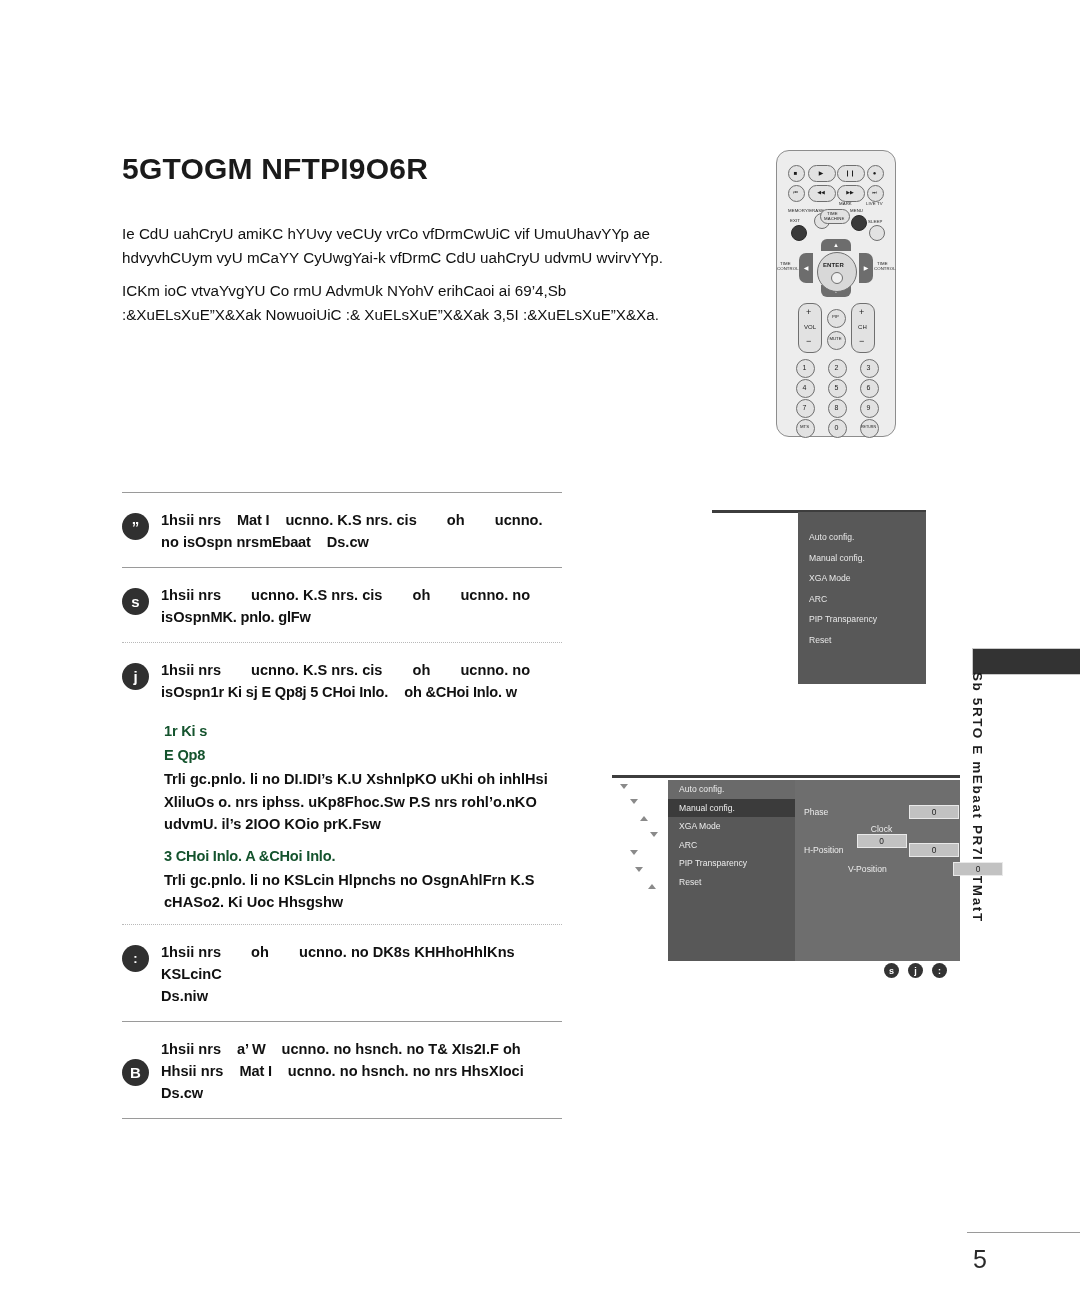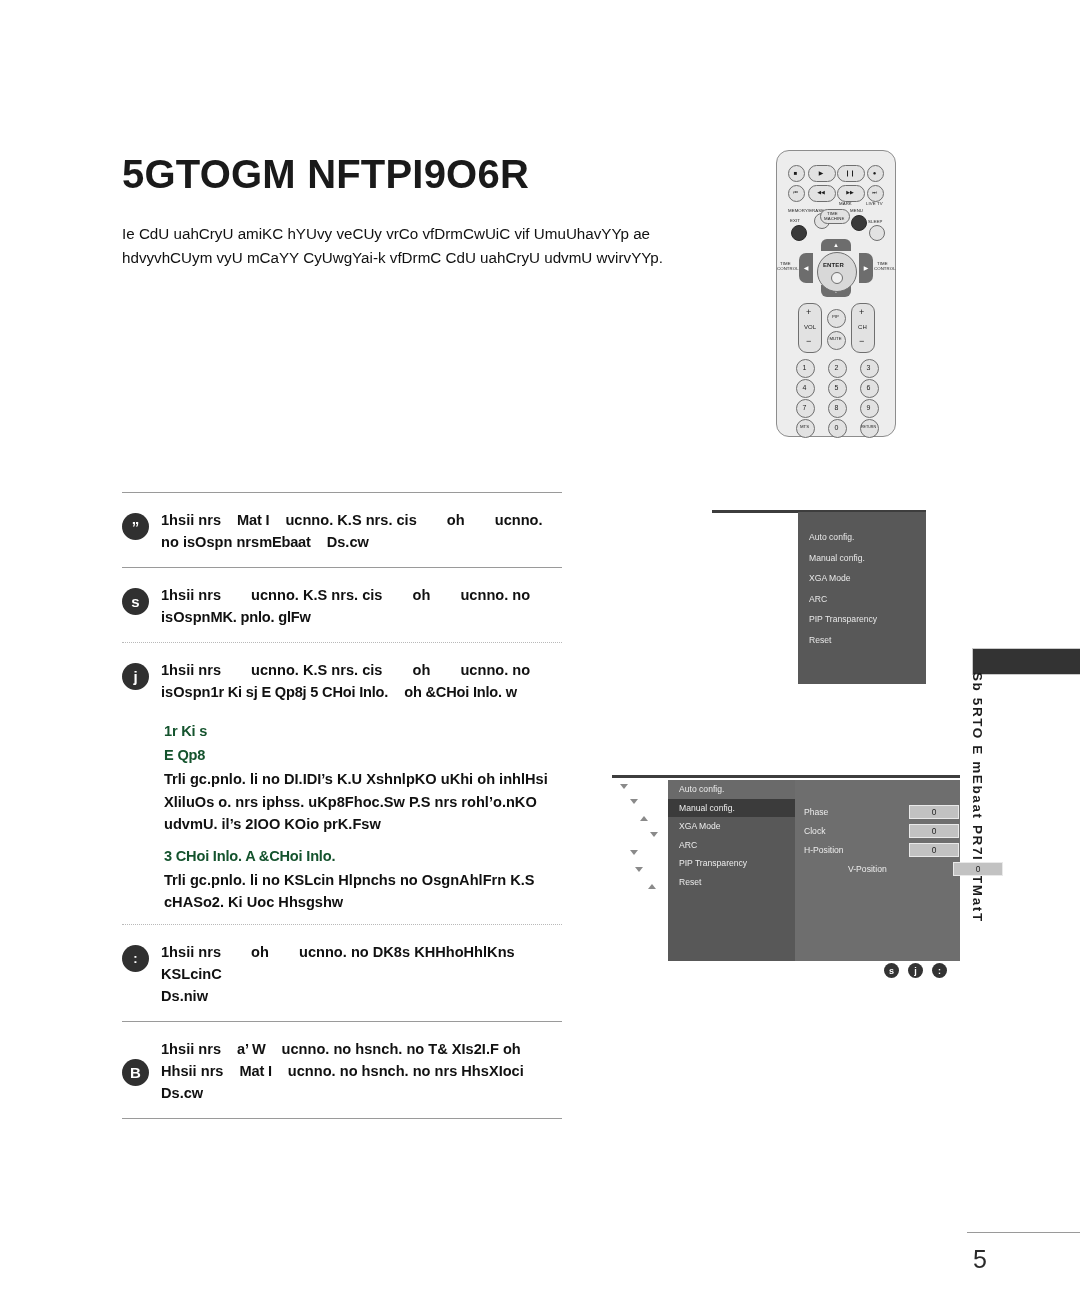--- a/index.html
+++ b/index.html
@@ -9,21 +9,21 @@
     font-family:"Liberation Sans",sans-serif;
     color:#000;
     position:relative;
     overflow:hidden;
   }
   .page{position:absolute;inset:0;}
 
   
   #page-title{
     position:absolute;left:122px;top:152px;
-    font-size:40px;font-weight:bold;letter-spacing:.2px;
+    font-size:30px;font-weight:bold;letter-spacing:.2px;
     color:#1a1a1a;
   }
 
   
   #intro{
     position:absolute;left:122px;top:222px;width:560px;
     font-size:15.2px;line-height:24px;color:#111;
   }
   #intro p{margin:0 0 9px 0;}
 
@@ -137,20 +137,21 @@
 </style>
 </head>
 <body>
 
 <div class="page">
 
   <div id="page-title">5GTOGM NFTPI9O6R</div>
 
   <div id="intro">
     <p>Ie CdU uahCryU amiKC hYUvy veCUy vrCo vfDrmCwUiC vif UmuUhavYYp ae hdvyvhCUym vyU mCaYY CyUwgYai-k vfDrmC CdU uahCryU udvmU wvirvYYp.</p>
+    <p>ICKm ioC vtvaYvgYU Co rmU AdvmUk NYohV erihCaoi ai 69’4,Sb :&amp;XuELsXuE”X&amp;Xak NowuoiUiC :&amp;  XuELsXuE”X&amp;Xak 3,5I :&amp;XuELsXuE”X&amp;Xa.</p>
   </div>
 
   <div id="remote">
 
     <div class="rbtn rnd" style="left:11px;top:14px;width:15px;height:15px;"></div>
     <div class="glyph" style="left:11px;top:14px;width:15px;height:15px;">■</div>
 
     <div class="rbtn pill" style="left:31px;top:14px;width:26px;height:15px;"></div>
     <div class="glyph" style="left:31px;top:14px;width:26px;height:15px;">▶</div>
 
@@ -290,21 +291,21 @@
       <div class="mi">ARC</div>
       <div class="mi">PIP Transparency</div>
       <div class="mi">Reset</div>
     </div>
     <div class="rightpane"></div>
 
     <div class="row" style="top:25px;">
       <span class="lab">Phase</span>
       <span class="val">0</span>
     </div>
-    <div class="row" style="top:44px;">
+    <div class="row" style="top:44px;flex-direction:column;">
       <span class="lab">Clock</span>
       <span class="val">0</span>
     </div>
     <div class="row" style="top:63px;">
       <span class="lab">H-Position</span>
       <span class="val">0</span>
     </div>
     <div class="row" style="top:82px;margin-left:44px;">
       <span class="lab">V-Position</span>
       <span class="val">0</span>

